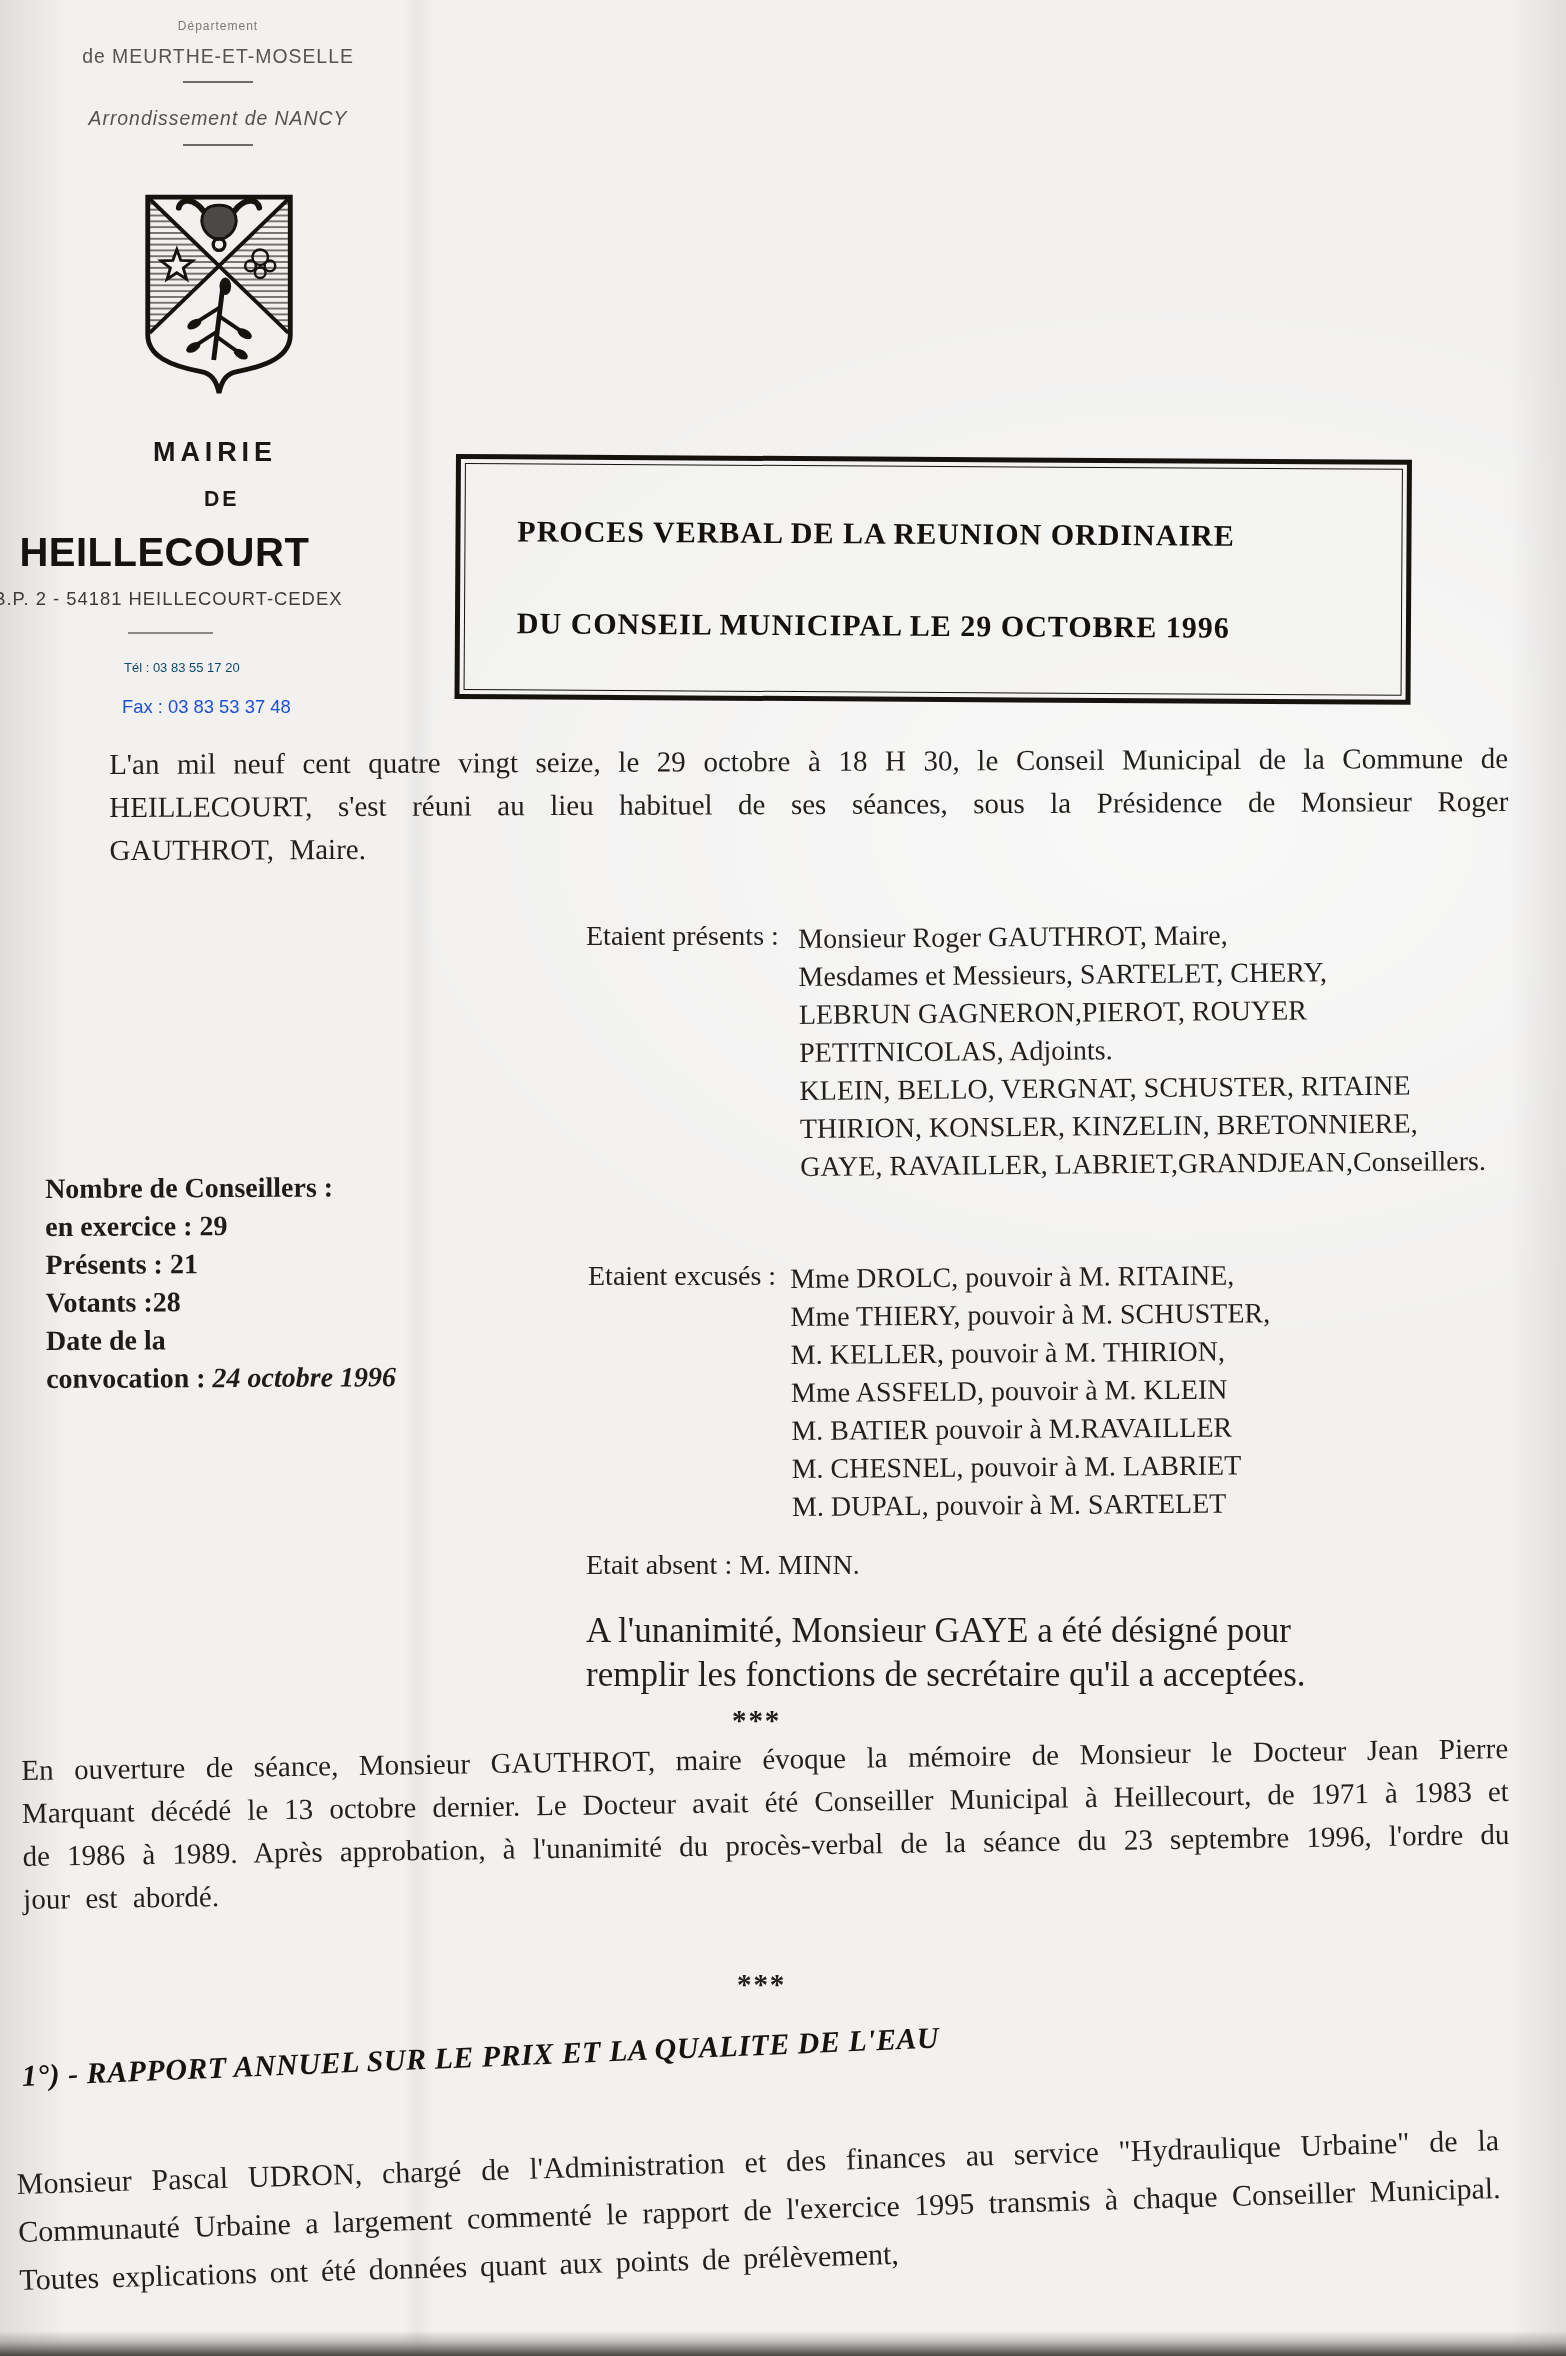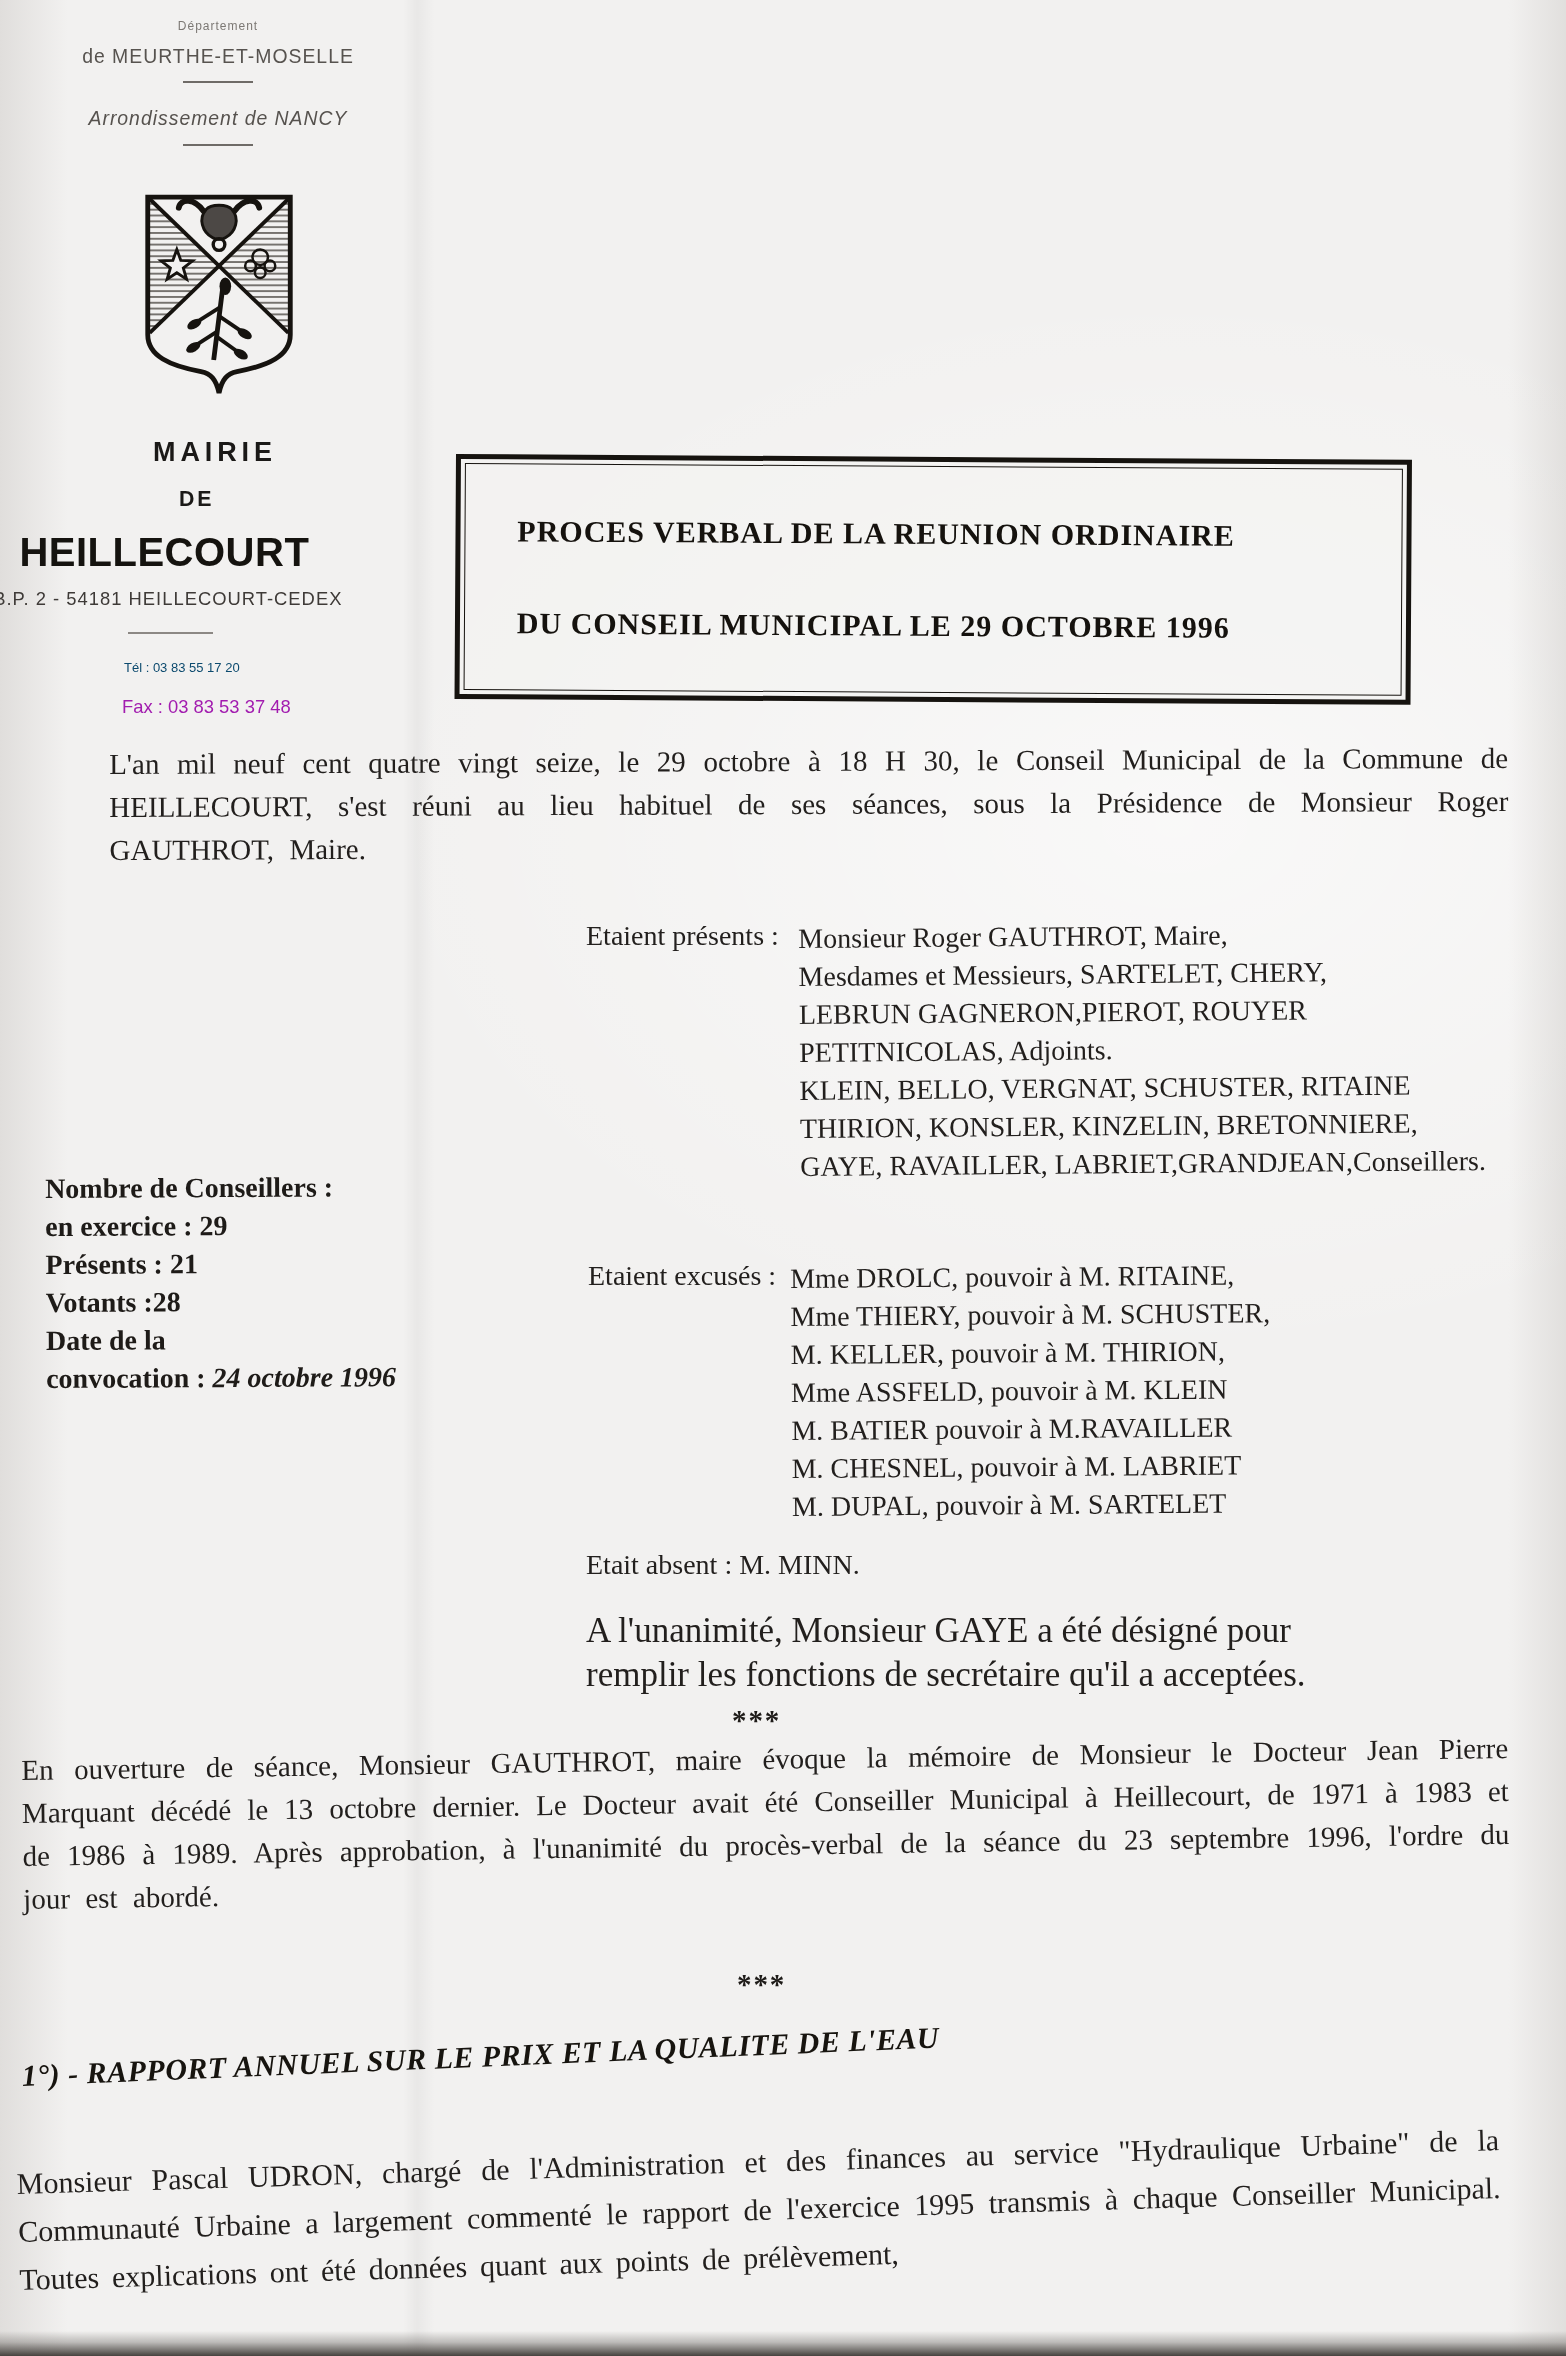--- a/index.html
+++ b/index.html
@@ -26,26 +26,26 @@
 
   
   .dept-block{left:53px;top:13.6px;width:330px;text-align:center;letter-spacing:1px;}
   .dept-l1{font-size:12px;line-height:25px;color:#7c7874;}
   .dept-l2{font-size:19.4px;line-height:25px;margin-top:5.8px;color:#57534f;}
   .rule{height:1.9px;background:#6f6b67;width:70px;margin:11.6px auto 0;}
   .arr{font-size:19.4px;line-height:25px;margin-top:23px;color:#56524e;font-style:italic;}
   .rule2{margin-top:13.6px;}
 
   .mairie{left:153px;top:437px;font-size:27px;font-weight:bold;letter-spacing:4.9px;color:#1b1917;}
-  .mairie-de{left:179px;top:487px;font-size:21.3px;font-weight:bold;letter-spacing:2.9px;color:#1b1917;}
+  .mairie-de{left:204px;top:487px;font-size:21.3px;font-weight:bold;letter-spacing:2.9px;color:#1b1917;}
   .commune{left:19.4px;top:530px;font-size:40px;font-weight:bold;letter-spacing:0.5px;color:#15130f;white-space:nowrap;}
   .address{left:-6.8px;top:588px;font-size:18.4px;letter-spacing:1px;color:#3e3a37;white-space:nowrap;}
   .addr-rule{left:128px;top:632px;width:85px;height:1.9px;background:#8c8884;}
   .tel{left:124px;top:660px;font-size:13px;color:#0c4a6e;white-space:nowrap;}
-  .fax{left:122px;top:696px;font-size:18.4px;color:#a21caf;white-space:nowrap;}
+  .fax{left:122px;top:696px;font-size:18.4px;color:#1d4ed8;white-space:nowrap;}
 
   
   .title-box{
     left:456px;top:454px;width:956px;height:245px;
     border:5.8px solid #16130f;box-sizing:border-box;
     transform:rotate(.35deg);transform-origin:0 0;
     background:rgba(244,243,242,.6);
   }
   .title-box-inner{position:absolute;inset:3.9px;border:1.9px solid #16130f;}
   .title-line{position:absolute;left:52px;font-size:30px;font-weight:bold;letter-spacing:1px;color:#15120e;white-space:nowrap;}

